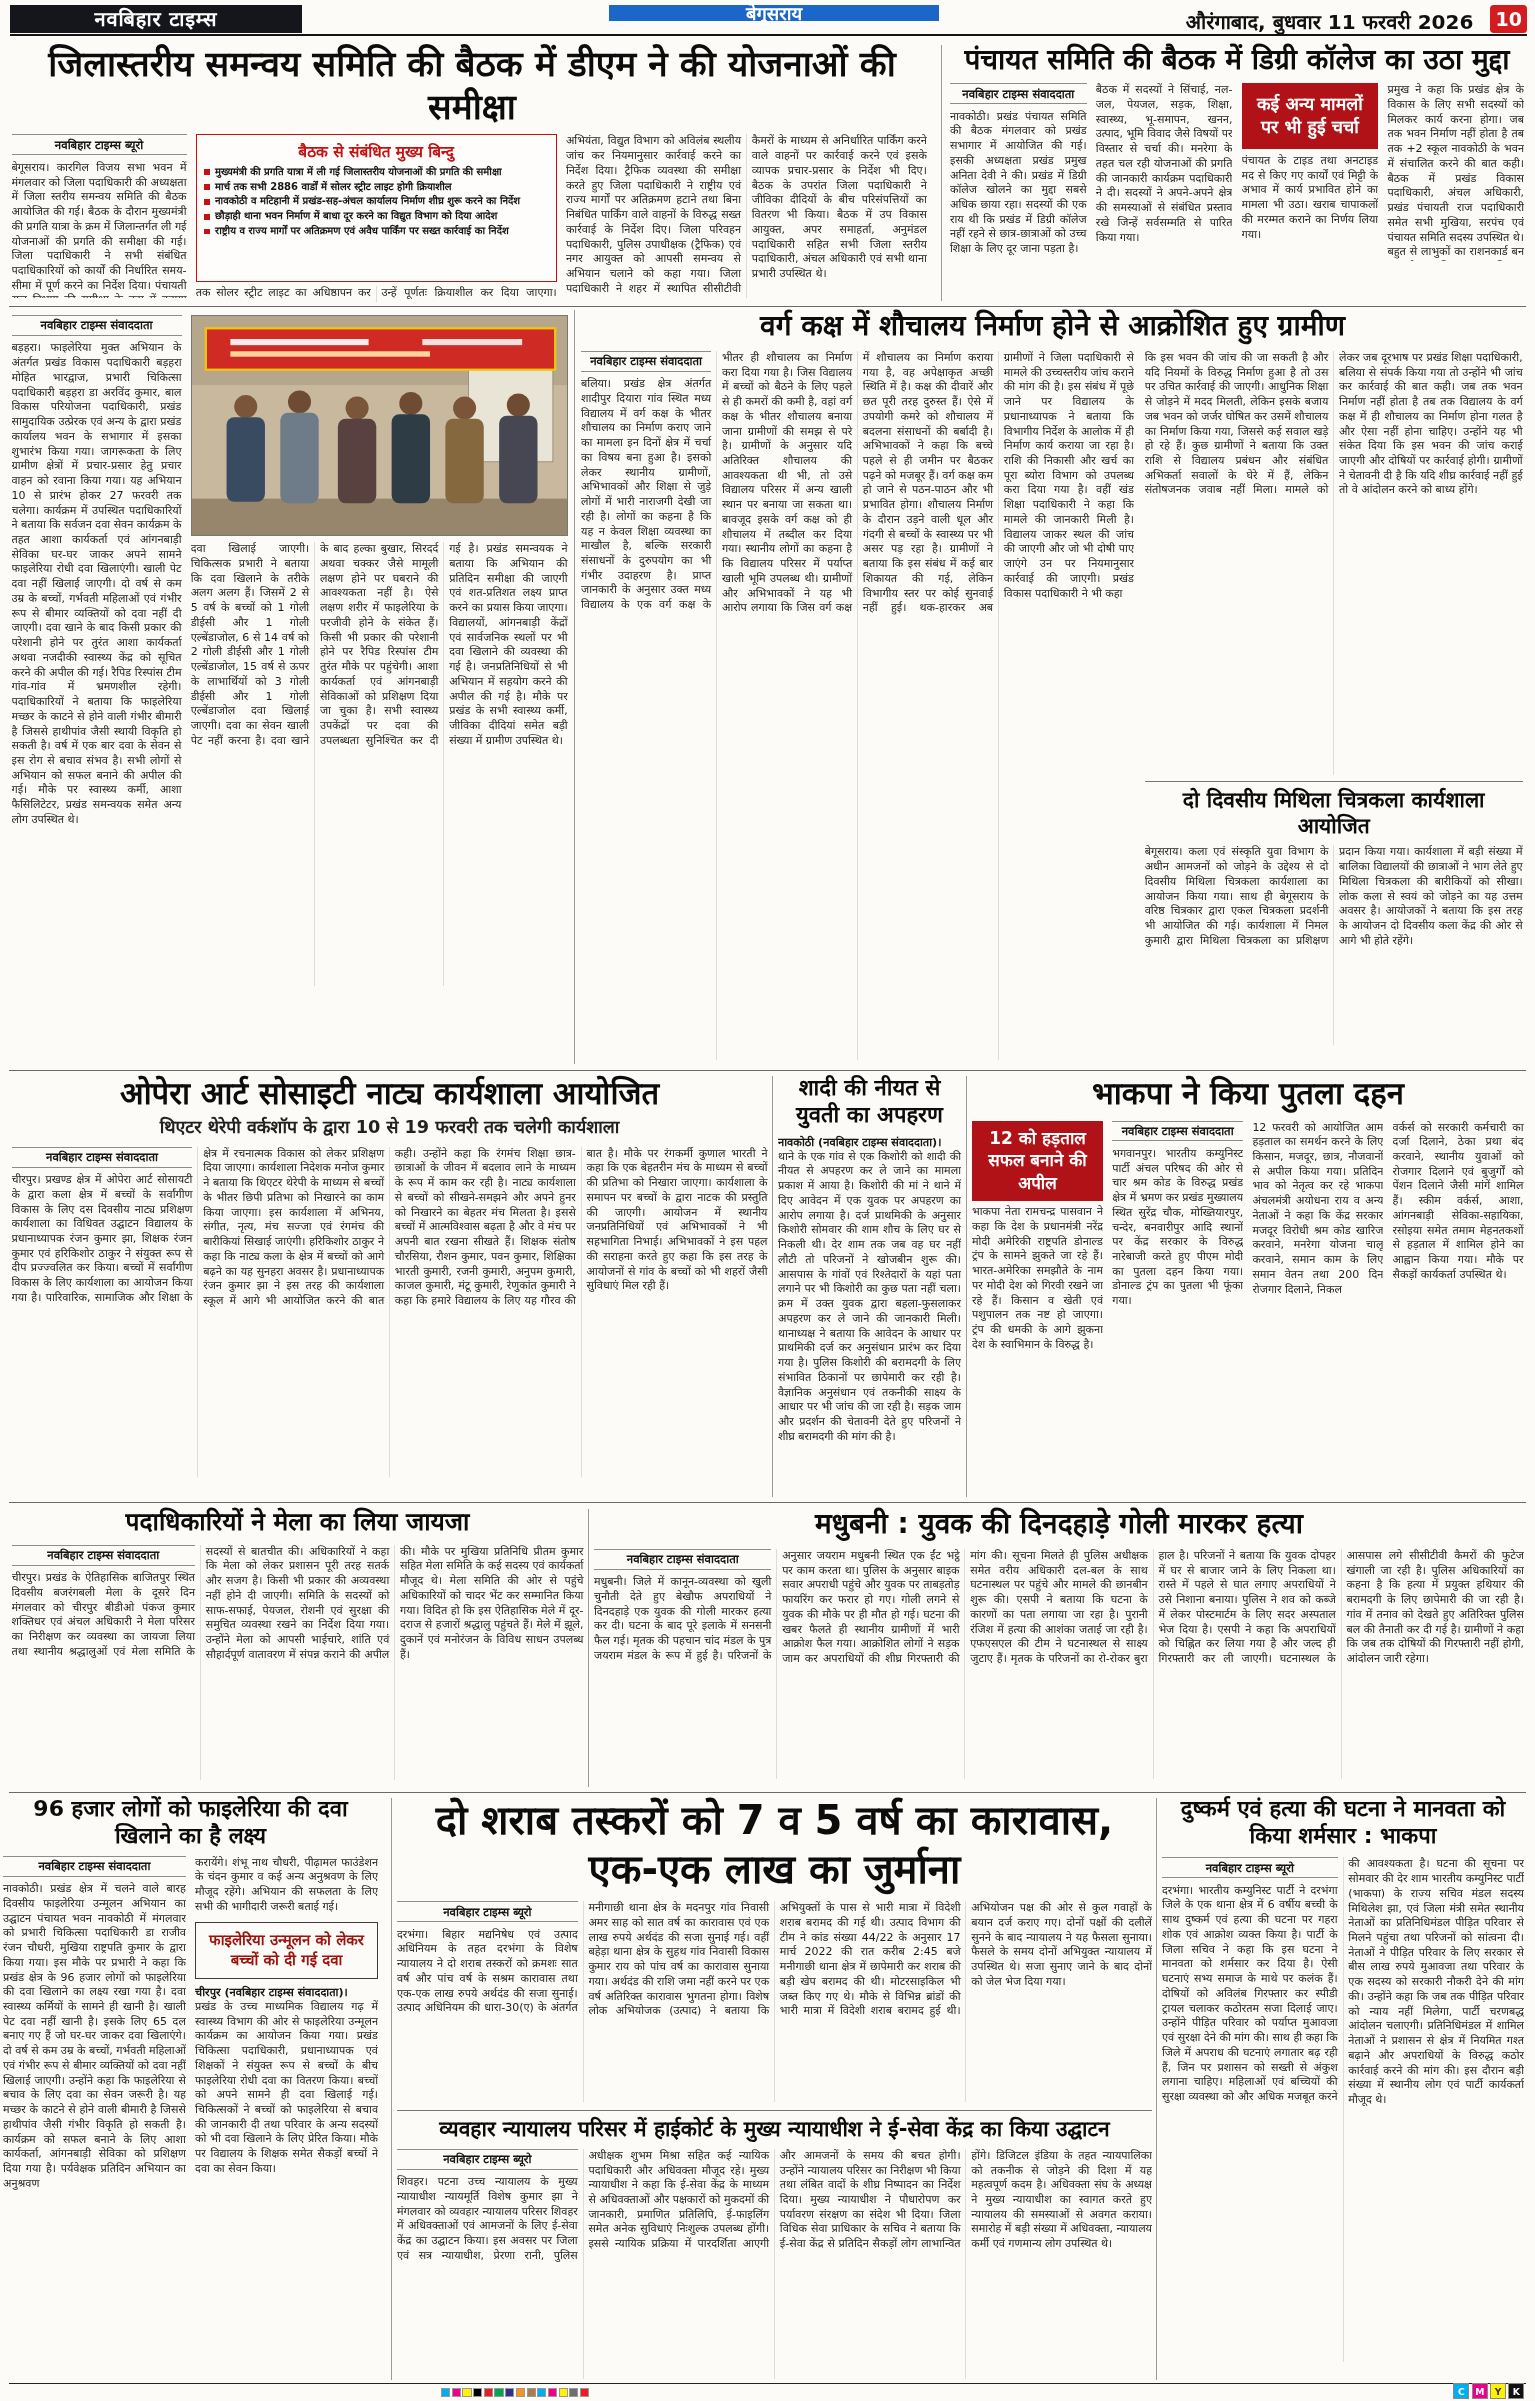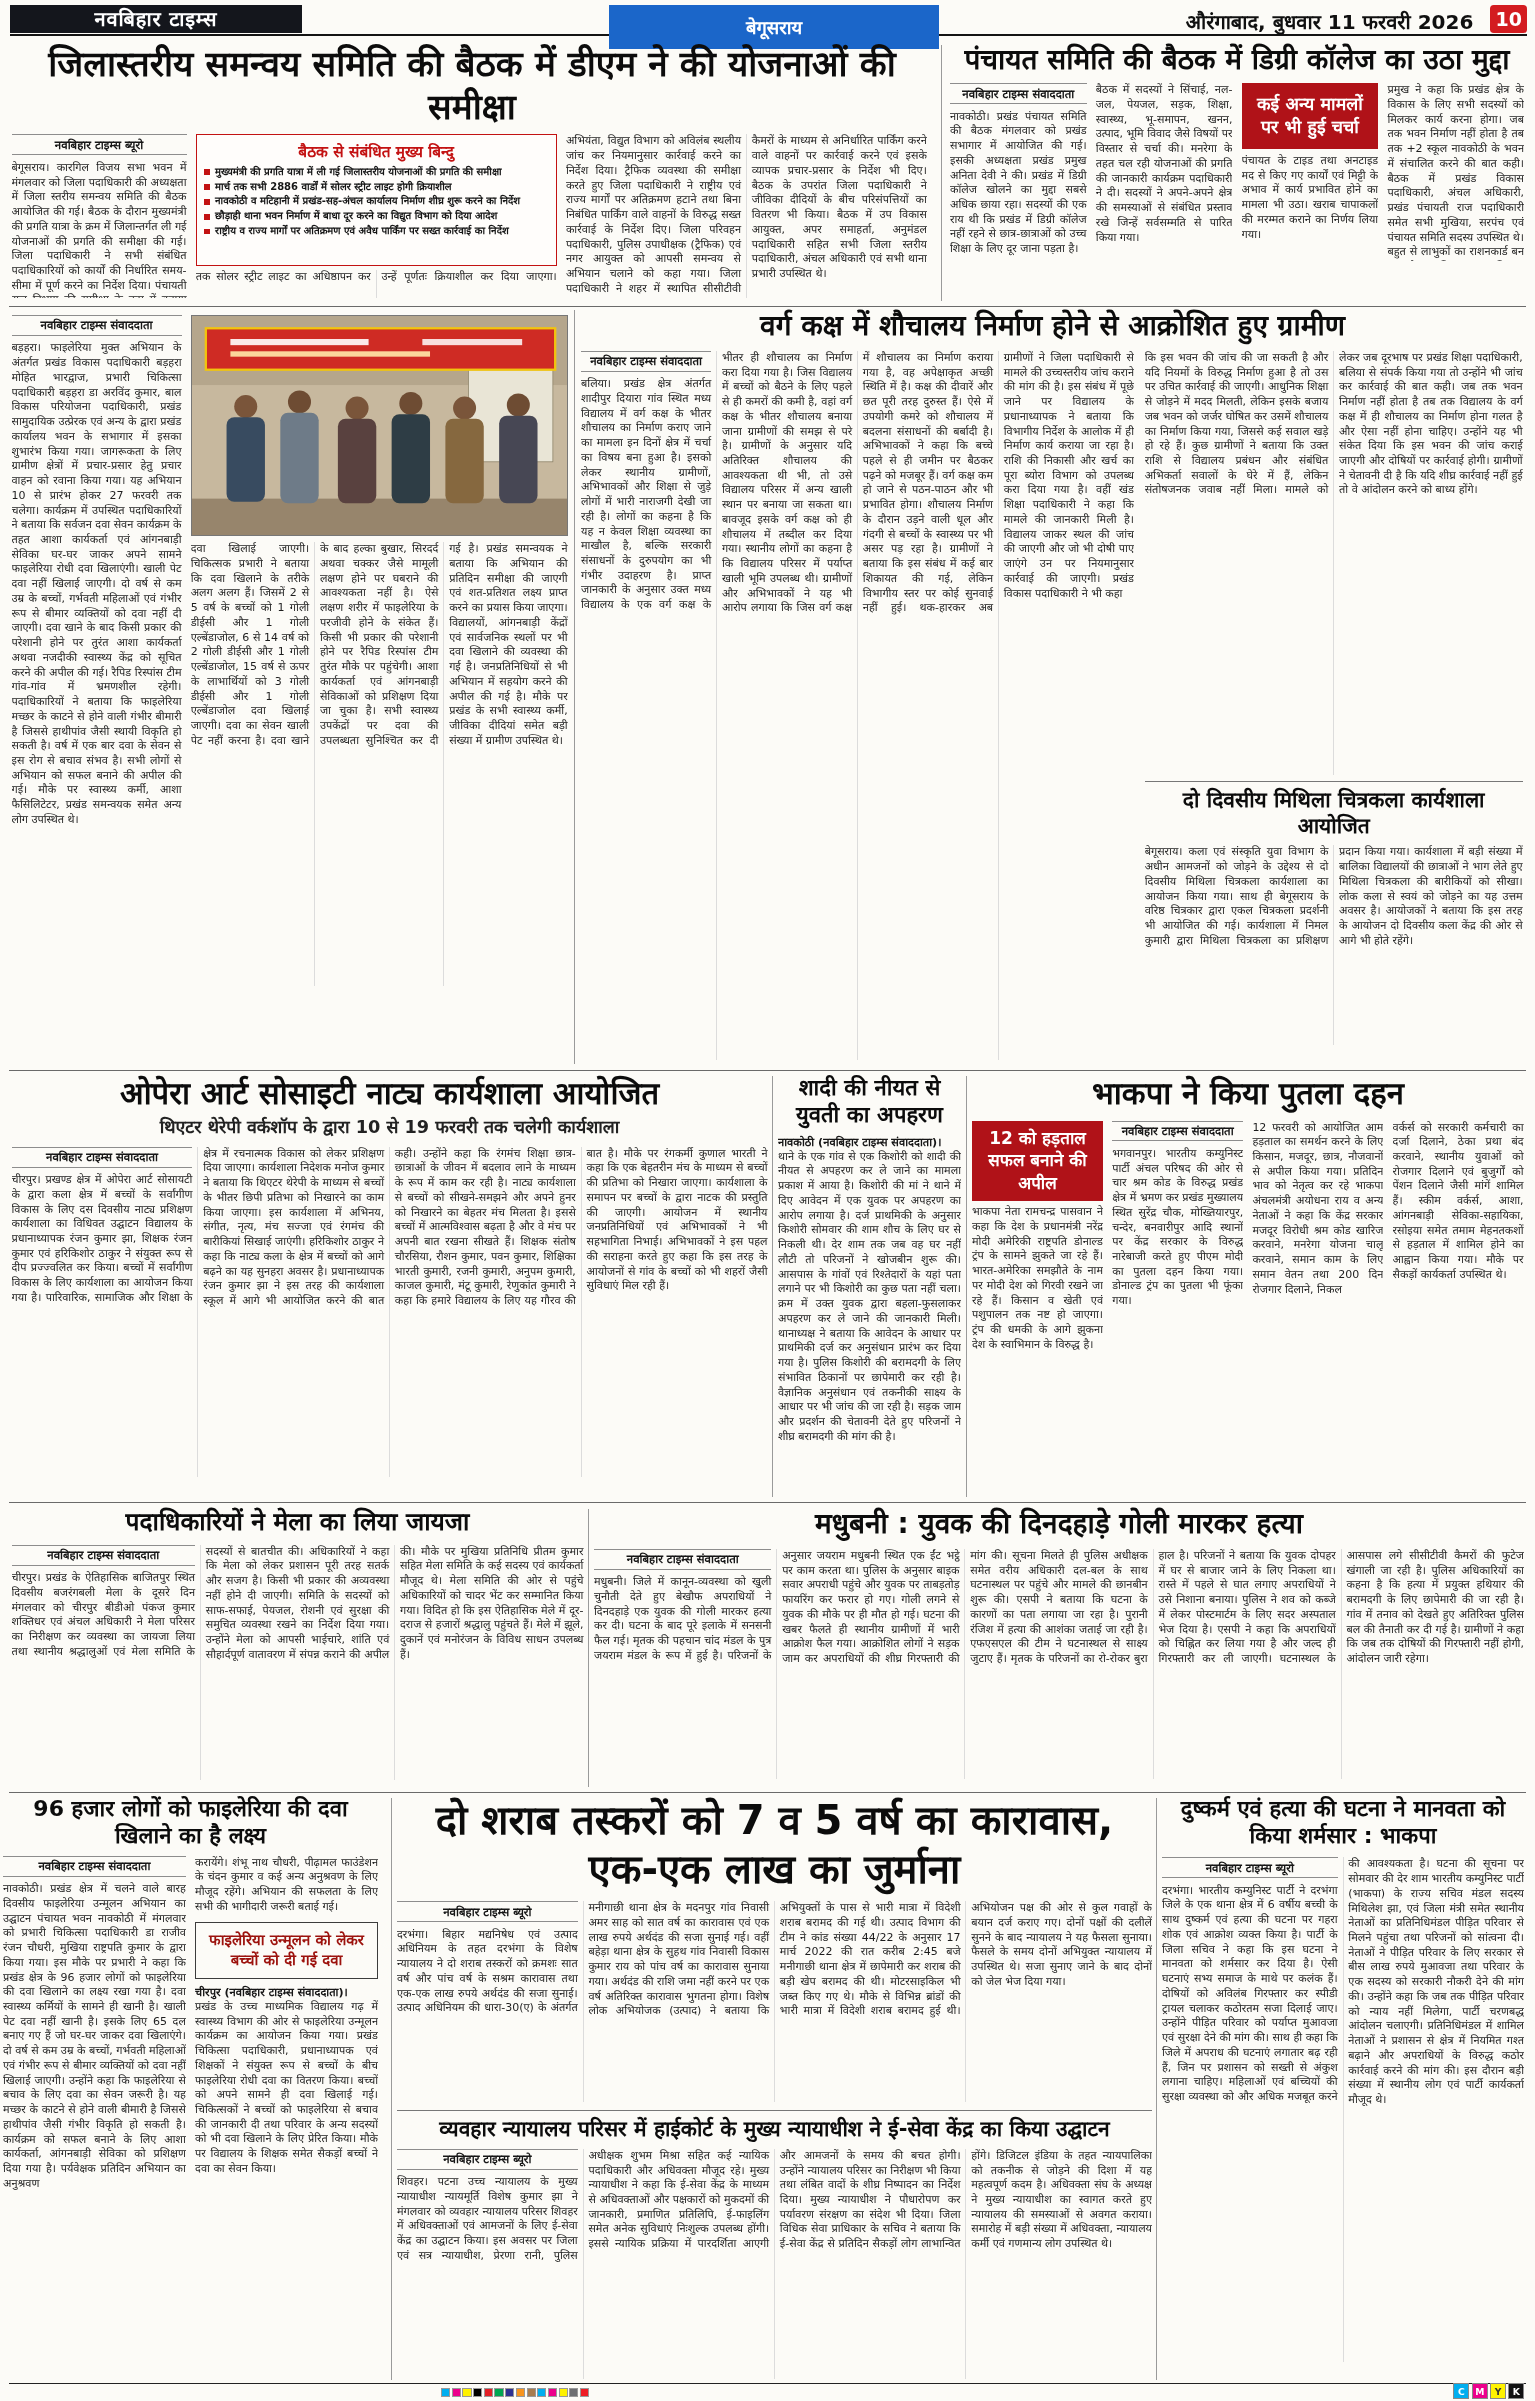--- a/index.html
+++ b/index.html
@@ -15,28 +15,28 @@
   .mc{column-gap:10.7px;column-rule:0.8px solid #dcdcdc;overflow:hidden}
   .mc .byline{break-inside:avoid}
   .flexrow{display:flex}
   .hrule{position:absolute;left:9.2px;right:9.2px;border-top:0.8px solid #6a6a6a}
   .vrule{position:absolute;width:0;border-left:0.8px solid #9a9a9a}
 
   
   .header{position:absolute;left:10px;right:7.7px;top:4.6px;height:31px;border-bottom:2.3px solid #141414}
   .masthead{position:absolute;left:0;top:0;width:292px;height:28px;background:#14161c;color:#fff;
             display:flex;align-items:center;justify-content:center;font-weight:bold;font-size:20px;letter-spacing:0.8px}
-  .edition{position:absolute;left:599px;top:0;width:330px;height:44px;background:#1b66c9;color:#fff;
+  .edition{position:absolute;left:599px;top:0;width:330px;height:16px;background:#1b66c9;color:#fff;
            display:flex;align-items:center;justify-content:center;font-weight:bold;font-size:18.4px}
   .dateline-top{position:absolute;right:54px;top:3.1px;font-weight:bold;font-size:20px;color:#101010}
   .pagenum{position:absolute;right:0;top:0;width:37px;height:28px;background:#d31c20;color:#fff;border-radius:3.8px;
            display:flex;align-items:center;justify-content:center;font-weight:bold;font-size:19px}
 
   
-  .pointsbox{border:1.5px solid #c31212;background:#fffdfb;padding:5.4px 7.7px;height:132px;overflow:hidden}
+  .pointsbox{border:1.5px solid #c31212;background:#fffdfb;padding:5.4px 7.7px;height:148px;overflow:hidden}
   .pointsbox h4{color:#c31212;font-size:15.4px;text-align:center;margin-bottom:3.8px;font-weight:bold}
   .pointsbox ul{list-style:none}
   .pointsbox li{font-size:10px;font-weight:bold;line-height:1.26;margin:2.3px 0;padding-left:10.7px;position:relative;text-align:left}
   .pointsbox li::before{content:"";position:absolute;left:0;top:3.8px;width:5.4px;height:5.4px;background:#c31212}
 
   .redbox{background:#b01218;color:#fff;font-weight:bold;text-align:center;
           display:flex;align-items:center;justify-content:center;line-height:1.3;padding:6.1px 4.6px}
   .outlinehead{border:0.8px solid #3c3c3c;padding:7.7px 6.1px;color:#9c120d;font-weight:bold;text-align:center;
                font-size:15px;line-height:1.3;margin:7.7px 0 6.1px 0}
 

